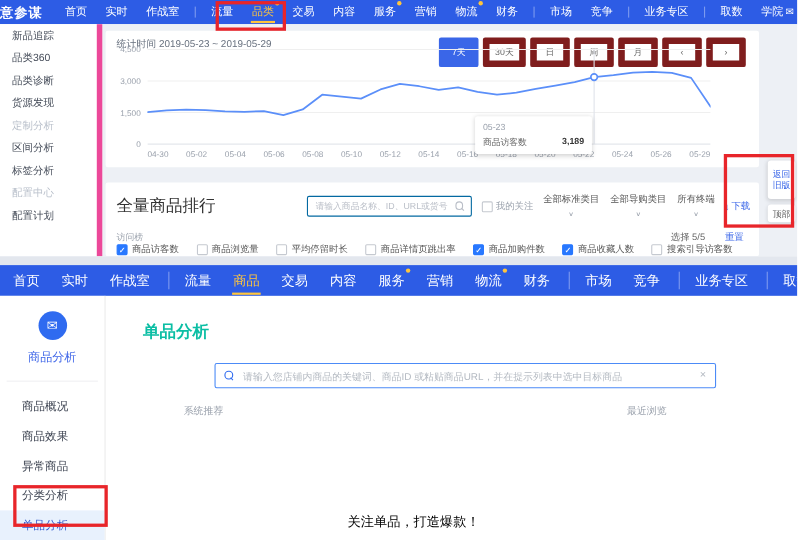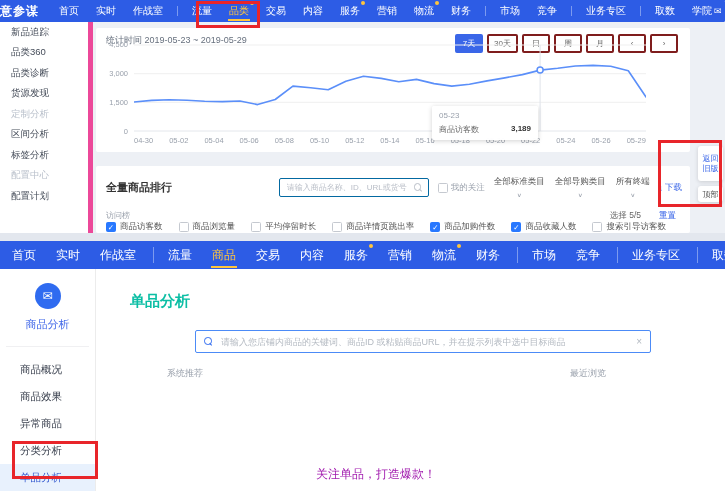--- a/index.html
+++ b/index.html
@@ -29,34 +29,34 @@
   .side1{position:absolute;left:0;top:22px;width:88px;height:211px;background:#fff;border-right:5px solid #ec4899;}
   .s1-item{height:20.5px;display:flex;align-items:center;padding-left:11px;font-size:9.5px;color:#454c59;cursor:pointer;}
   .s1-item.muted{color:#b8bfca;}
 
   .card{position:absolute;background:#fff;border-radius:2px;}
   .card1{left:96px;top:28px;width:594px;height:124px;}
   .card2{left:96px;top:166px;width:594px;height:67px;overflow:hidden;}
 
   .stat-label{position:absolute;left:10px;top:6px;font-size:9px;color:#67707e;}
   .range{position:absolute;right:12px;top:6px;display:flex;}
-  .range-btn{display:inline-flex;align-items:center;justify-content:center;min-width:14px;padding:0 5px;height:15px;border:2px solid #7f1d1d;border-radius:2px;background:#fff;color:#666;font-size:8px;margin-left:4px;cursor:pointer;}
+  .range-btn{display:inline-flex;align-items:center;justify-content:center;min-width:14px;padding:0 5px;height:15px;border:6px solid #7f1d1d;border-radius:2px;background:#fff;color:#666;font-size:8px;margin-left:4px;cursor:pointer;}
   .range-btn.active{background:#3a66e8;border-color:#3a66e8;color:#fff;}
 
   .ylabels{position:absolute;left:4px;top:12px;width:28px;height:96px;display:flex;flex-direction:column;justify-content:space-between;align-items:flex-end;font-size:7.5px;color:#9aa1ac;}
   .plot{position:absolute;left:38px;top:16px;}
   .xlabels{position:absolute;left:38px;top:108px;width:512px;display:flex;justify-content:space-between;font-size:7.5px;color:#9aa1ac;}
   .tooltip{position:absolute;left:336px;top:78px;width:92px;background:rgba(255,255,255,.97);box-shadow:0 1px 5px rgba(0,0,0,.18);border-radius:2px;padding:5px 7px;z-index:5;}
   .tt-date{font-size:8px;color:#9aa1ac;}
   .tt-row{display:flex;justify-content:space-between;margin-top:4px;}
   .tt-metric{font-size:8px;color:#666;}
   .tt-value{font-size:8px;color:#333;font-weight:bold;}
 
   .rank-head{position:absolute;left:10px;right:8px;top:10px;display:flex;align-items:center;gap:9px;}
-  .rank-title{font-size:11px;font-weight:bold;color:#333;flex:0 0 auto;}
+  .rank-title{font-size:15px;font-weight:normal;color:#333;flex:0 0 auto;}
   .rank-search{margin-left:auto;display:flex;align-items:center;width:138px;height:17px;border:1px solid #0369a1;border-radius:2px;padding:0 5px;color:#b9bec7;}
   .rank-search input{border:none;outline:none;flex:1;min-width:0;font-size:8px;color:#666;background:transparent;}
   .rank-search input::placeholder{color:#b9bec7;}
   .myfocus{display:flex;align-items:center;gap:3px;font-size:8.5px;color:#9aa1ac;cursor:pointer;}
   .dd{display:flex;align-items:center;gap:3px;font-size:8.5px;color:#555;cursor:pointer;white-space:nowrap;flex-direction:column;}
   .caret{font-size:7px;color:#9aa1ac;transform:scaleY(.8);}
   .download{display:flex;align-items:center;gap:2px;font-size:8.5px;color:#3a66e8;cursor:pointer;white-space:nowrap;}
   .rank-tab{position:absolute;left:10px;top:44px;font-size:8px;color:#9aa1ac;}
   .metrics{position:absolute;left:10px;top:55px;width:560px;display:flex;justify-content:space-between;}
   .metric{display:flex;align-items:center;gap:4px;font-size:8.5px;color:#555;cursor:pointer;white-space:nowrap;}
@@ -96,21 +96,21 @@
   .recent-label{left:474px;}
   .thumbs{position:absolute;top:111px;display:flex;gap:4px;}
   .rec-thumbs{left:71px;}
   .recent-thumbs{left:441px;}
   .mosaic{width:37px;height:37px;border-radius:2px;cursor:pointer;background:
      repeating-linear-gradient(0deg, rgba(20,10,5,.28) 0 6px, rgba(255,255,255,.18) 6px 12px, rgba(60,40,30,.22) 12px 19px, rgba(255,255,255,.1) 19px 25px),
      repeating-linear-gradient(90deg, #c3b2a4 0 6px, #6d5a50 6px 12px, #2e2username 0, #3a2f2b 12px 18px, #d8cfc6 18px 24px, #8a756a 24px 31px, #5c4a42 31px 37px);}
   .mosaic:nth-child(2){filter:hue-rotate(-18deg) brightness(.9);}
   .mosaic:nth-child(3){filter:hue-rotate(14deg) brightness(1.08);}
   .recent-thumbs .mosaic:nth-child(2){filter:hue-rotate(-60deg) saturate(1.6) brightness(.95);}
-  .footer-text{position:absolute;left:0;top:197px;width:560px;text-align:center;font-size:12px;color:#a21caf;}
+  .footer-text{position:absolute;left:0;top:197px;width:560px;text-align:center;font-size:12px;color:#000000;}
 
   .mag{position:relative;width:9px;height:9px;flex:0 0 auto;display:inline-block;}
   .mag::before{content:'';position:absolute;left:0;top:0;width:5.5px;height:5.5px;border:1.3px solid currentColor;border-radius:50%;}
   .mag::after{content:'';position:absolute;left:6.4px;top:6.4px;width:3.4px;height:1.3px;background:currentColor;transform:rotate(45deg);transform-origin:0 0;}
 
   
   .redbox{position:absolute;border:3px solid #e8252a;box-sizing:border-box;z-index:20;pointer-events:none;}
   .rb1{left:196px;top:1px;width:64px;height:27px;}
   .rb2{left:658px;top:140px;width:64px;height:67px;}
   .rb3{left:12px;top:441px;width:86px;height:38px;}

